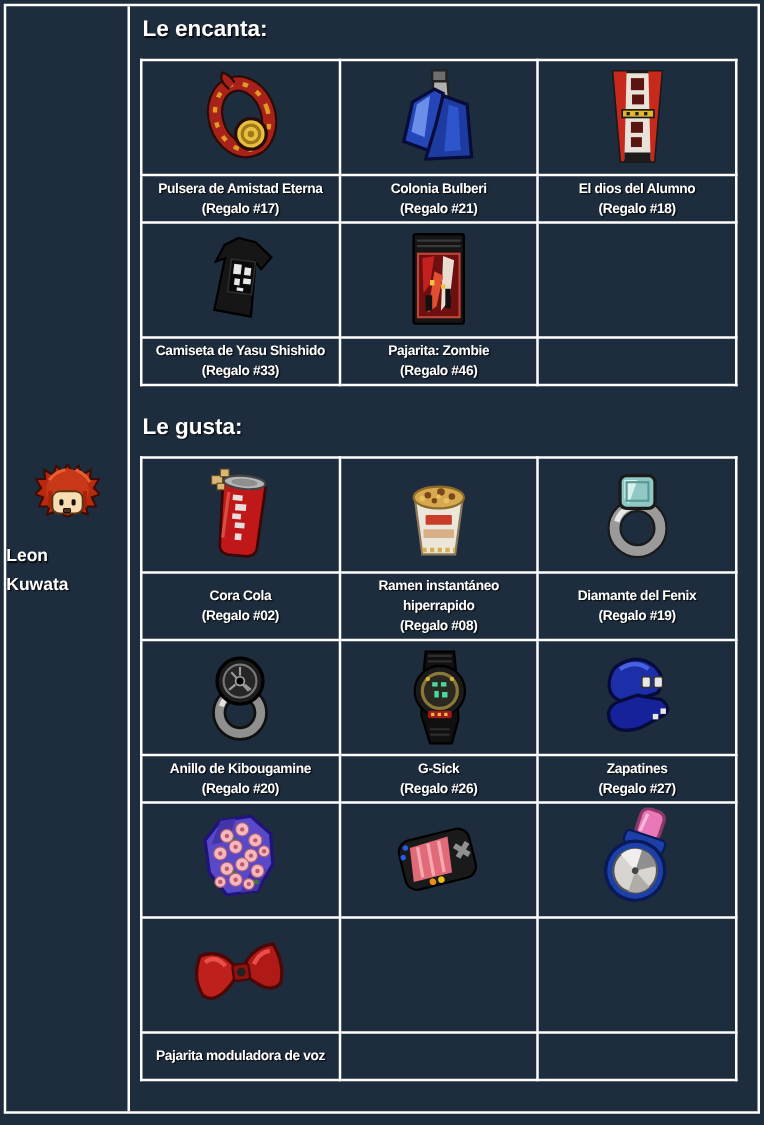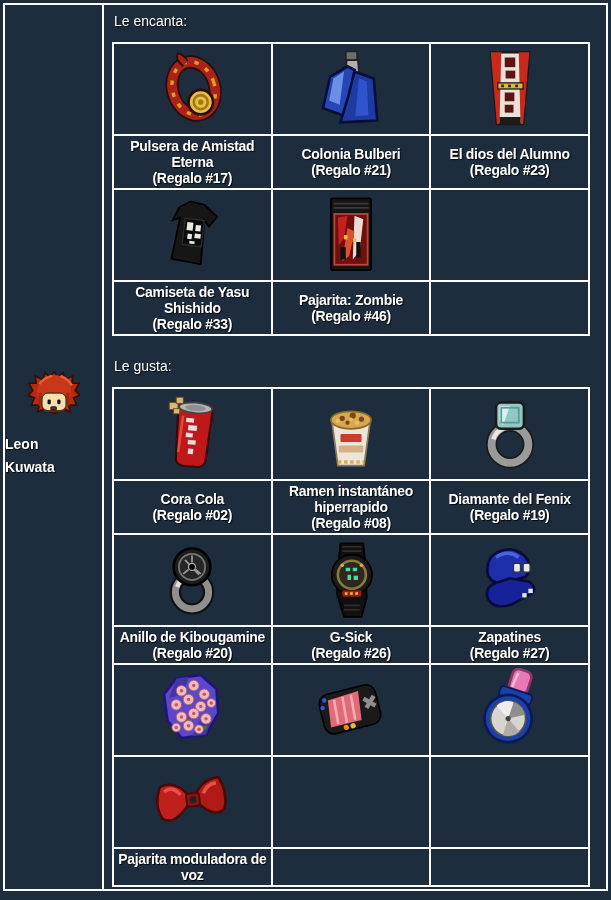--- a/index.html
+++ b/index.html
@@ -17,32 +17,32 @@
     box-sizing:border-box;
   }
   .char-block{margin-top:366px;}
   .sprite{display:block;margin:0 auto;}
   .char-name{
     color:#fff;font-weight:bold;font-size:14px;line-height:23px;
     margin-top:10px;text-shadow:1px 1px 1px rgba(0,0,0,.85);
   }
   .right-col{flex:1;padding:6px 0 0 8px;box-sizing:border-box;}
   .section-title{
-    color:#fff;font-weight:normal;font-size:14px;margin:2px 0 0 2px;
+    color:#fff;font-weight:bold;font-size:18px;margin:2px 0 0 2px;
     text-shadow:1px 1px 1px rgba(0,0,0,.85);
   }
   table.gift-table{
     border-collapse:collapse;table-layout:fixed;width:478px;margin-top:13px;
   }
   .gift-table td{
     border:2px solid #ffffff;padding:0;text-align:center;vertical-align:middle;
   }
   td.img-cell{height:90px;}
   td.label-cell{
-    height:32px;color:#fff;font-weight:bold;font-size:14px;line-height:16px;
+    height:32px;color:#fff;font-weight:bold;font-size:11px;line-height:16px;
     letter-spacing:-0.3px;padding:2px 2px;
     text-shadow:1px 1px 1px rgba(0,0,0,.9);
   }
   tr.tall td.label-cell{height:48px;}
   .spacer{height:20px;}
   .icon svg{display:block;margin:0 auto;}
 </style>
 </head>
 <body>
 
@@ -132,21 +132,21 @@
         <td class="label-cell">
           <div>Pulsera de Amistad Eterna</div>
           <div>(Regalo #17)</div>
         </td>
         <td class="label-cell">
           <div>Colonia Bulberi</div>
           <div>(Regalo #21)</div>
         </td>
         <td class="label-cell">
           <div>El dios del Alumno</div>
-          <div>(Regalo #23)</div>
+          <div>(Regalo #18)</div>
         </td>
       </tr>
       <tr>
         <td class="img-cell">
           <span class="icon">
             <svg viewBox="0 0 96 96" width="88" height="84">
               <g transform="rotate(7 48 48)">
                 <path d="M30 18 L42 10 L58 12 L74 24 L66 36 L60 30 L62 80 L28 78 L32 30 L24 34 Z" fill="#161616" stroke="#000" stroke-width="2"></path>
                 <rect x="38" y="30" width="22" height="30" fill="#0a0a0a" stroke="#2c2c2c" stroke-width="1.5"></rect>
                 <g fill="#e8e8e8">

